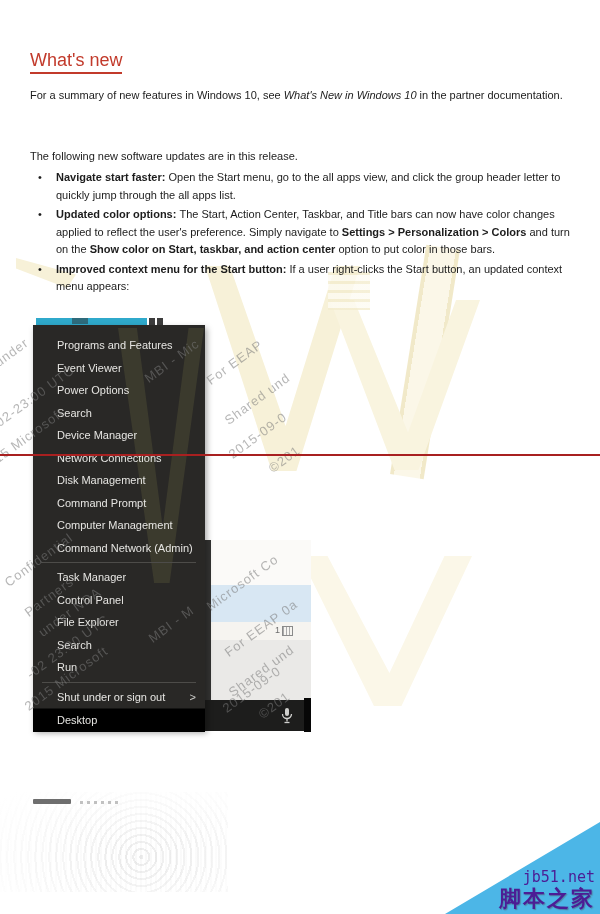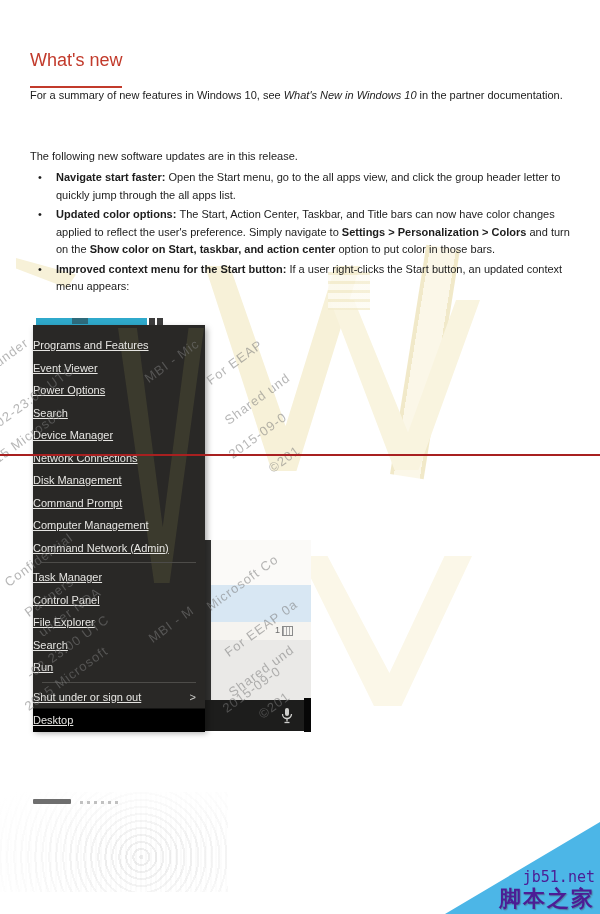--- a/index.html
+++ b/index.html
@@ -1,21 +1,21 @@
 <!DOCTYPE html>
 <html><head>
 <meta charset="utf-8">
 <style>
   html,body{margin:0;padding:0;background:#fff;}
   .page{position:relative;width:600px;height:914px;background:#ffffff;overflow:hidden;
         font-family:"Liberation Sans",sans-serif;color:#1c1c1c;}
 
   
   .doc-title{position:absolute;left:30px;top:50px;z-index:2;font-size:18px;color:#c23a2b;
-             border-bottom:2px solid #c23a2b;padding-bottom:15px;display:inline-block;}
+             border-bottom:2px solid #c23a2b;padding-bottom:1px;display:inline-block;}
   .para{position:absolute;left:30px;width:548px;z-index:2;font-size:11px;line-height:17.5px;}
   .intro{top:87px;}
   .release{top:148px;}
   .bullets{position:absolute;left:30px;top:169px;width:548px;z-index:2;margin:0;padding:0;list-style:none;}
   .bullets li{position:relative;padding-left:26px;margin-bottom:2px;font-size:11px;line-height:17.5px;}
   .bullets li .dot{position:absolute;left:8px;top:0;}
   .b{font-weight:bold;}
   .i{font-style:italic;}
 
   
@@ -35,22 +35,22 @@
   .teal-bar{position:absolute;left:36px;top:318px;width:111px;height:7px;background:#2fa9cb;z-index:2;}
   .teal-smudge{position:absolute;left:72px;top:318px;width:16px;height:6px;background:rgba(45,45,45,.5);z-index:2;}
   .win-ctl{position:absolute;top:318px;width:6px;height:7px;background:#3c3c3c;z-index:2;}
   .win-ctl1{left:149px;} .win-ctl2{left:157px;}
 
   .menu{position:absolute;left:33px;top:325px;width:172px;height:405px;background:#292826;z-index:3;
         box-shadow:2px 3px 6px rgba(0,0,0,.35);}
   .olive{position:absolute;left:85px;top:3px;width:86px;height:255px;background:#3b3a2d;
          clip-path:polygon(0 0,22% 0,52% 78%,82% 0,100% 0,60% 100%,42% 100%);}
   .menu-inner{position:relative;z-index:2;padding-top:9px;}
-  .mi{height:22.5px;line-height:22.5px;font-size:11px;color:#e6e5e2;
-      white-space:nowrap;position:relative;text-decoration:underline;}
+  .mi{height:22.5px;line-height:22.5px;padding-left:24px;font-size:11px;color:#e6e5e2;
+      white-space:nowrap;position:relative;}
   .sep{height:1px;background:#4d4c49;margin:3px 9px;}
   .mi .chev{position:absolute;right:9px;top:0;font-size:11px;color:#cfcfcc;}
   .mi-desktop{background:#000000;border-top:1px solid #141413;}
 
   .shot-right{position:absolute;left:205px;top:540px;width:106px;height:192px;z-index:2;}
   .shot-right .shadow{position:absolute;left:0;top:0;width:6px;height:160px;background:rgba(15,15,14,.85);}
   .band{position:absolute;left:6px;width:100px;}
   .band-white{top:0;height:45px;background:#fbfaf8;border-bottom:1px solid #d9d7d3;}
   .band-blue{top:45px;height:37px;background:#d8e7f3;}
   .band-iconrow{top:82px;height:18px;background:#f6f4f0;border-bottom:1px solid #c9c7c3;}

